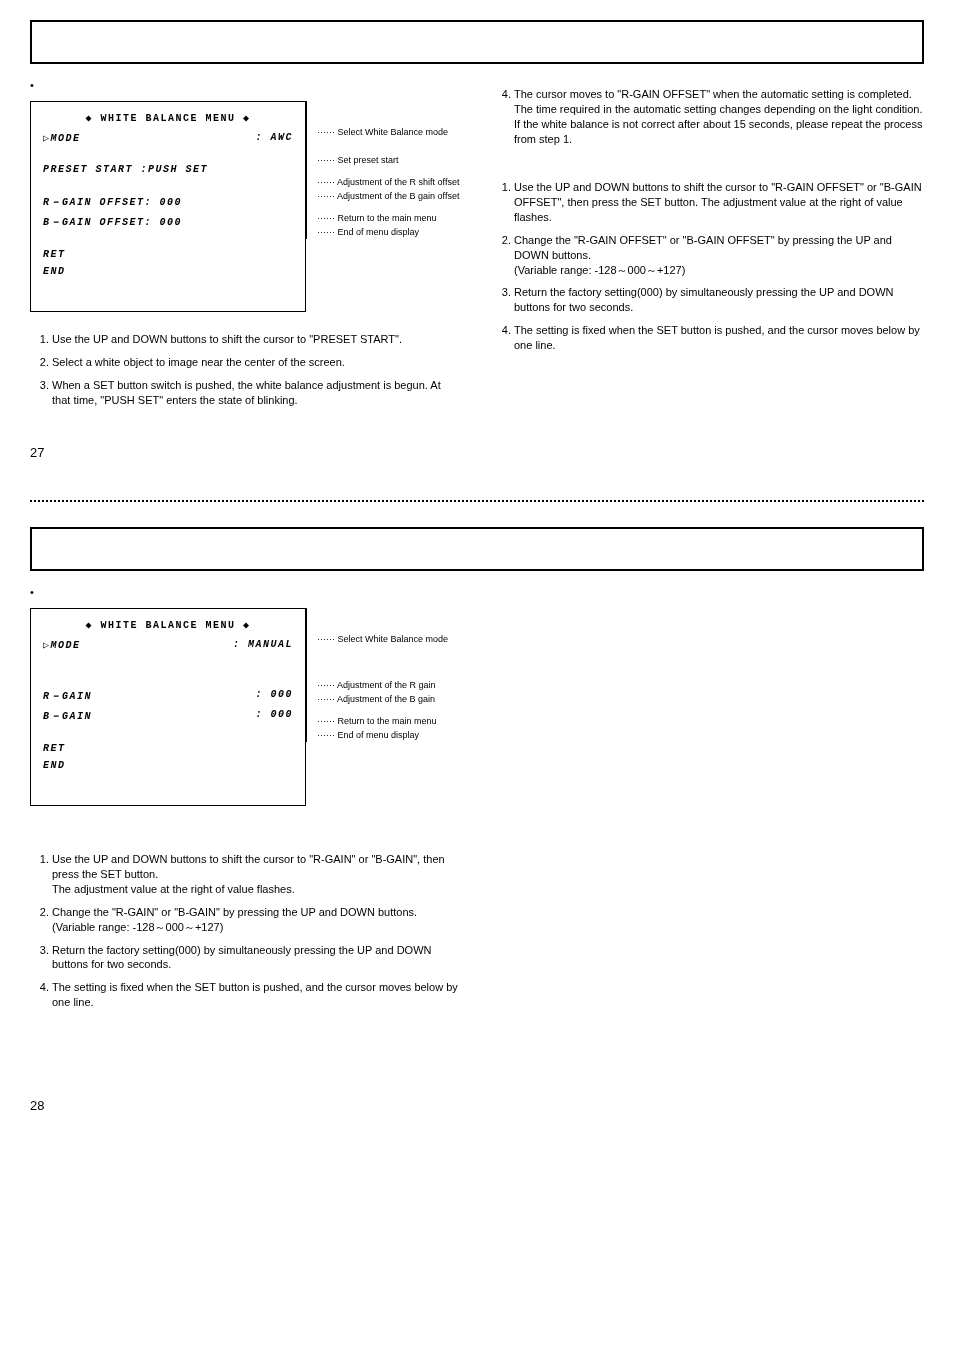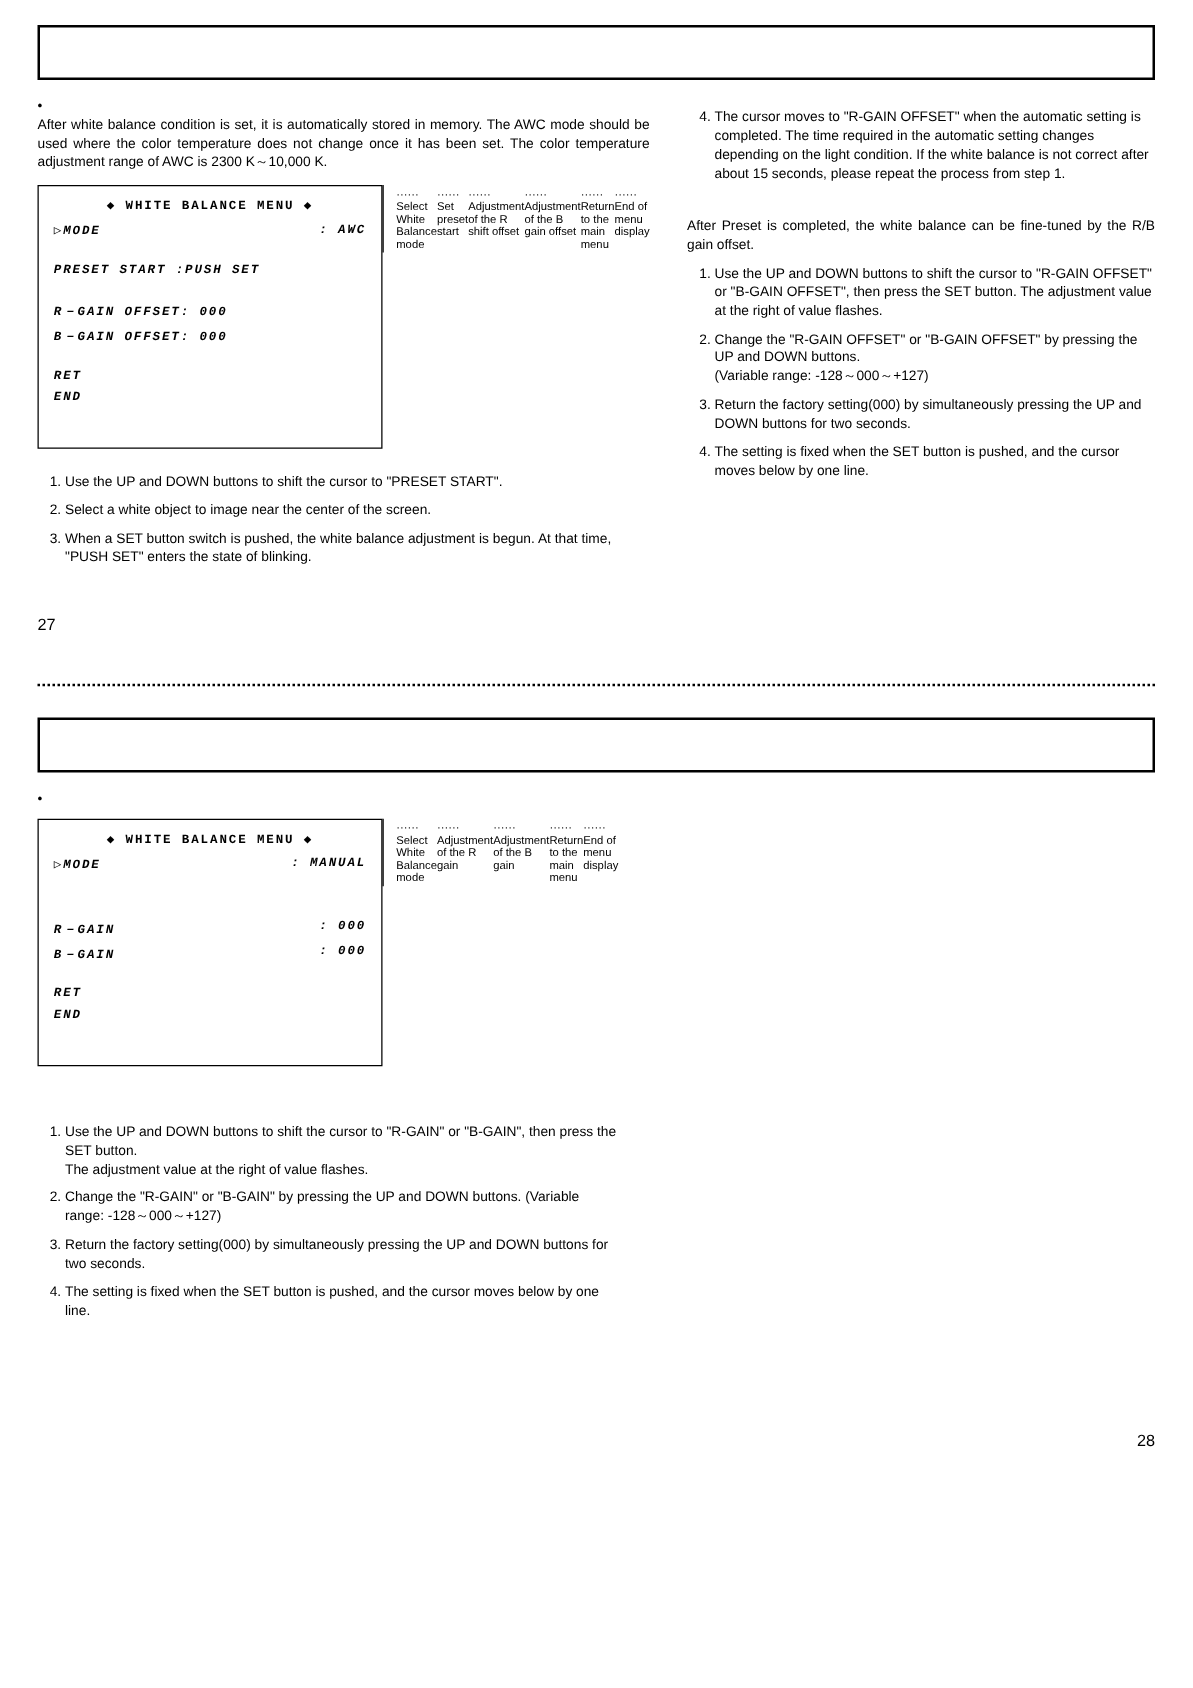--- a/index.html
+++ b/index.html
@@ -56,59 +56,58 @@
   .menu-box .row {
     margin: 6px 0;
     font-style: italic;
   }
   .annotations {
     border-left: 1.5px solid #000;
     padding-left: 10px;
     font-size: 9px;
     flex: 1;
     display: flex;
-    flex-direction: row;
+    flex-direction: column;
   }
   .annot-row {
     margin: 2px 0;
   }
   ol.steps {
     padding-left: 22px;
     margin: 8px 0;
   }
   ol.steps li {
     margin-bottom: 8px;
     line-height: 1.35;
   }
   .page-num {
     font-size: 13px;
     margin-top: 30px;
   }
   .page-num-left {
-    text-align: right;
+    text-align: left;
     font-size: 13px;
     margin-top: 80px;
   }
   .dotlead::before {
     content: "······ ";
   }
   .spacer-small { height: 8px; }
   .spacer-med { height: 18px; }
 </style>
 </head>
 <body>
 
 <div class="page">
   <div class="section-box"></div>
 
   <div class="columns">
 
     <div class="col">
       <span>•</span>
-      <p class="bullet-para">After white balance condition is set, it is automatically stored in memory.  The AWC mode should be used where the color temperature does not change once it has been set. The color temperature adjustment range of AWC is 2300 K～10,000 K.</p>
 
       <div class="menu-container">
         <div class="menu-box">
           <div class="title">◆ WHITE BALANCE MENU ◆</div>
           <div class="row">
             <span>▷MODE</span>
             <span style="float:right">: AWC</span>
           </div>
           <div class="spacer-small"></div>
           <div class="row">PRESET START :PUSH SET</div>
@@ -139,21 +138,20 @@
         <li>Select a white object to image near the center of the screen.</li>
         <li>When a SET button switch is pushed, the white balance adjustment is begun. At that time, "PUSH SET" enters the state of blinking.</li>
       </ol>
     </div>
 
     <div class="col">
       <ol class="steps" start="4">
         <li>The cursor moves to "R-GAIN OFFSET" when the automatic setting is completed. The time required in the automatic setting changes depending on the light condition.  If the white balance is not correct after about 15 seconds, please repeat the process from step 1.</li>
       </ol>
       <div class="spacer-med"></div>
-      <p class="bullet-para">After Preset is completed, the white balance can be fine-tuned by the R/B gain offset.</p>
       <ol class="steps">
         <li>Use the UP and DOWN buttons to shift the cursor to "R-GAIN OFFSET" or "B-GAIN OFFSET", then press the SET button. The adjustment value at the right of value flashes.</li>
         <li style="white-space:pre-line">Change the "R-GAIN OFFSET" or "B-GAIN OFFSET" by pressing the UP and DOWN buttons.
 (Variable range: -128～000～+127)</li>
         <li>Return the factory setting(000) by simultaneously pressing the UP and DOWN buttons for two seconds.</li>
         <li>The setting is fixed when the SET button is pushed, and the cursor moves below by one line.</li>
       </ol>
     </div>
   </div>
 

